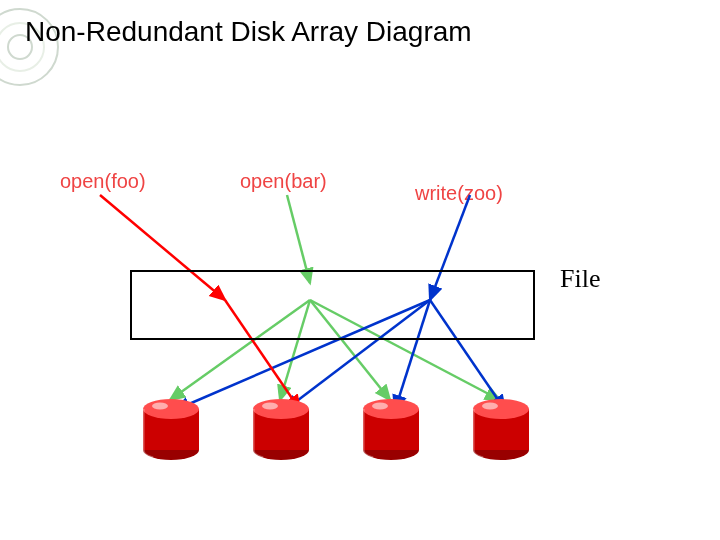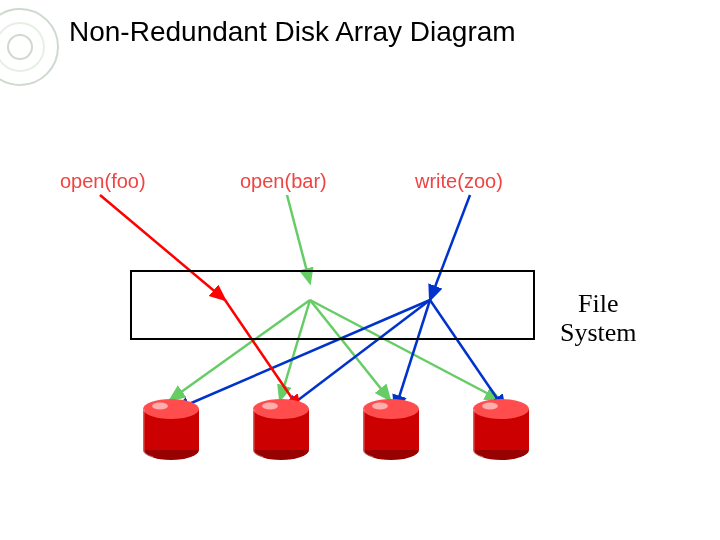--- a/index.html
+++ b/index.html
@@ -16,21 +16,20 @@
     left: -40px;
     top: 5px;
   }
   .title {
     position: absolute;
     left: 25px;
     top: 14px;
     font-size: 28px;
     color: #000;
     line-height: 1.25;
-    margin-left: 44px;
   }
   .op-label {
     position: absolute;
     font-size: 20px;
     color: #ef4444;
   }
   .fs-box {
     position: absolute;
     border: 2px solid #000;
     background: transparent;
@@ -65,21 +64,21 @@
 <div class="title">
   <span>Non-Redundant Disk Array Diagram</span><br>
 </div>
 
 <div class="op-label" style="left:60px; top:170px;">
   <span>open(foo)</span>
 </div>
 <div class="op-label" style="left:240px; top:170px;">
   <span>open(bar)</span>
 </div>
-<div class="op-label" style="left:415px; top:170px;">
+<div class="op-label" style="left:415px; top:182px;">
   <span>write(zoo)</span>
 </div>
 
 <svg class="lines">
   <defs>
     <marker id="ah-red" markerWidth="8" markerHeight="8" refX="6" refY="3" orient="auto">
       <path d="M0,0 L7,3 L0,6 Z" fill="#ff0000"></path>
     </marker>
     <marker id="ah-green" markerWidth="8" markerHeight="8" refX="6" refY="3" orient="auto">
       <path d="M0,0 L7,3 L0,6 Z" fill="#66cc66"></path>
@@ -101,23 +100,22 @@
   <line x1="430" y1="300" x2="175" y2="410" stroke="#0033cc" stroke-width="2.5" marker-end="url(#ah-blue)"></line>
   <line x1="430" y1="300" x2="285" y2="410" stroke="#0033cc" stroke-width="2.5" marker-end="url(#ah-blue)"></line>
   <line x1="430" y1="300" x2="395" y2="410" stroke="#0033cc" stroke-width="2.5" marker-end="url(#ah-blue)"></line>
   <line x1="430" y1="300" x2="505" y2="410" stroke="#0033cc" stroke-width="2.5" marker-end="url(#ah-blue)"></line>
 
   <line x1="225" y1="300" x2="300" y2="410" stroke="#ff0000" stroke-width="2.5" marker-end="url(#ah-red)"></line>
 </svg>
 
 <div class="fs-box" style="left:130px; top:270px; width:405px; height:70px;"></div>
 
-<div class="fs-label" style="left:560px; top:290px;">
+<div class="fs-label" style="left:560px; top:265px;">
   <span>File</span><br>
-  <span>System</span>
 </div>
 
 <svg class="disk" style="left:140px; top:395px;" width="62" height="70">
   <ellipse cx="31" cy="55" rx="28" ry="10" fill="#990000"></ellipse>
   <rect x="3" y="14" width="56" height="41" fill="#cc0000"></rect>
   <ellipse cx="31" cy="14" rx="28" ry="10" fill="#ff4d4d"></ellipse>
   <ellipse cx="20" cy="11" rx="8" ry="3.5" fill="#ffffff" opacity="0.55"></ellipse>
   <path d="M3,14 v41 a28,10 0 0 0 10,8" fill="none" stroke="#ffffff" stroke-width="3" opacity="0.35"></path>
 </svg>
 <svg class="disk" style="left:250px; top:395px;" width="62" height="70">

